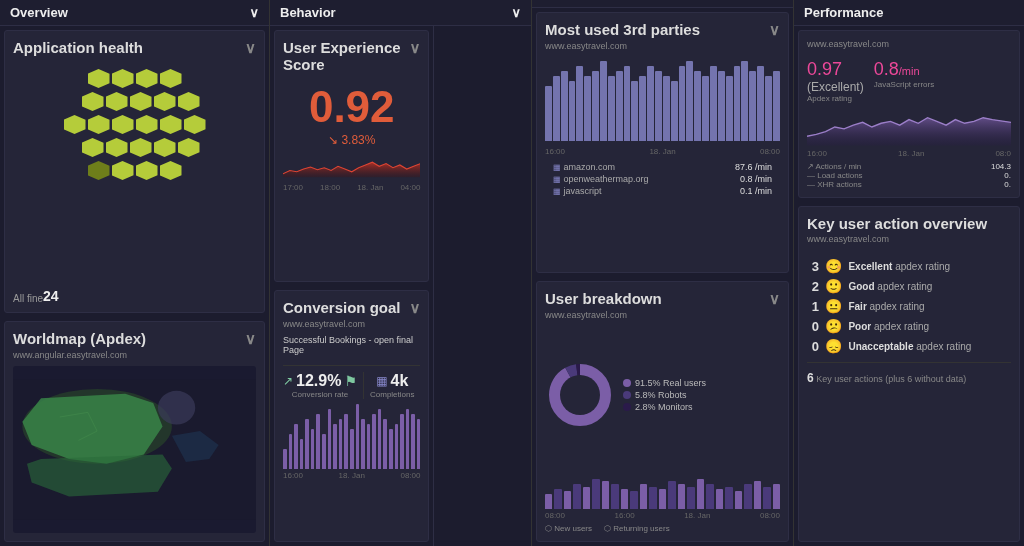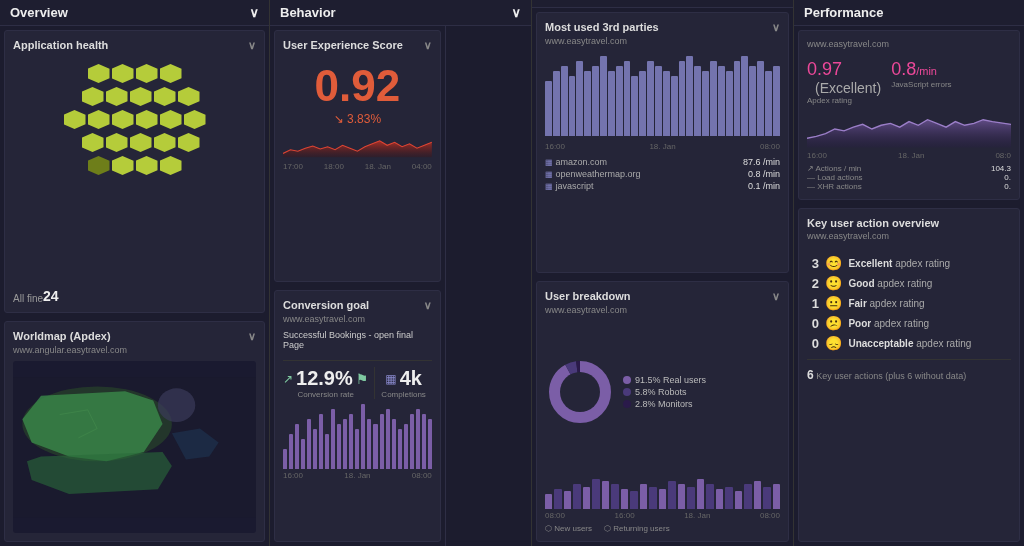--- a/index.html
+++ b/index.html
@@ -21,21 +21,21 @@
     .card {
       background: #252538;
       border: 1px solid #2e2e45;
       margin: 4px;
       border-radius: 3px;
       padding: 8px;
       display: flex;
       flex-direction: column;
     }
     .card-title {
-      font-size: 11px;
+      font-size: 15px;
       font-weight: bold;
       color: #ddd;
       margin-bottom: 2px;
       display: flex;
       justify-content: space-between;
     }
     .card-subtitle {
       font-size: 9px;
       color: #888;
       margin-bottom: 6px;
@@ -142,21 +142,21 @@
       border-top: 1px solid #333;
       padding-top: 6px;
     }
     .conv-metric {
       flex: 1;
       text-align: center;
       border-right: 1px solid #333;
       padding-right: 6px;
     }
     .conv-metric:last-child { border-right: none; }
-    .conv-metric-value { font-size: 20px; font-weight: bold; color: #eee; }
+    .conv-metric-value { font-size: 16px; font-weight: bold; color: #eee; }
     .conv-metric-label { font-size: 8px; color: #888; }
 
     
     .bar-chart {
       display: flex;
       align-items: flex-end;
       gap: 2px;
       height: 60px;
       margin-top: 4px;
     }
@@ -167,21 +167,21 @@
       align-items: flex-end;
       gap: 1px;
       height: 80px;
       margin: 4px 0;
     }
     .parties-list { margin-top: 4px; }
     .party-item {
       display: flex;
       justify-content: space-between;
       align-items: flex-start;
-      margin: 2px 0;
+      margin: 2px 8px;
       font-size: 9px;
     }
     .party-name { color: #aaa; }
     .party-dot { color: #8888cc; margin-right: 3px; font-size: 8px; }
     .party-val { color: #ddd; }
 
     
     .user-breakdown-content {
       display: flex;
       gap: 8px;
@@ -602,21 +602,21 @@
       <span>Performance</span>
     </div>
 
     <div class="card perf-top">
       <div class="card-subtitle">www.easytravel.com</div>
       <div class="perf-metrics">
         <div class="perf-metric">
           <div class="perf-value">
             <span>0.97</span>
           </div>
-          <div style="font-size:14px;color:#aaa;margin-left:8px;">(<span>Excellent</span>)</div>
+          <div style="font-size:12px;color:#aaa;">(<span>Excellent</span>)</div>
           <div class="perf-label">Apdex rating</div>
         </div>
         <div class="perf-metric">
           <div class="perf-value">
             <span>0.8</span><span style="font-size:11px;">/min</span>
           </div>
           <div class="perf-label">JavaScript errors</div>
         </div>
       </div>
       <svg class="area-chart" viewBox="0 0 220 40">

